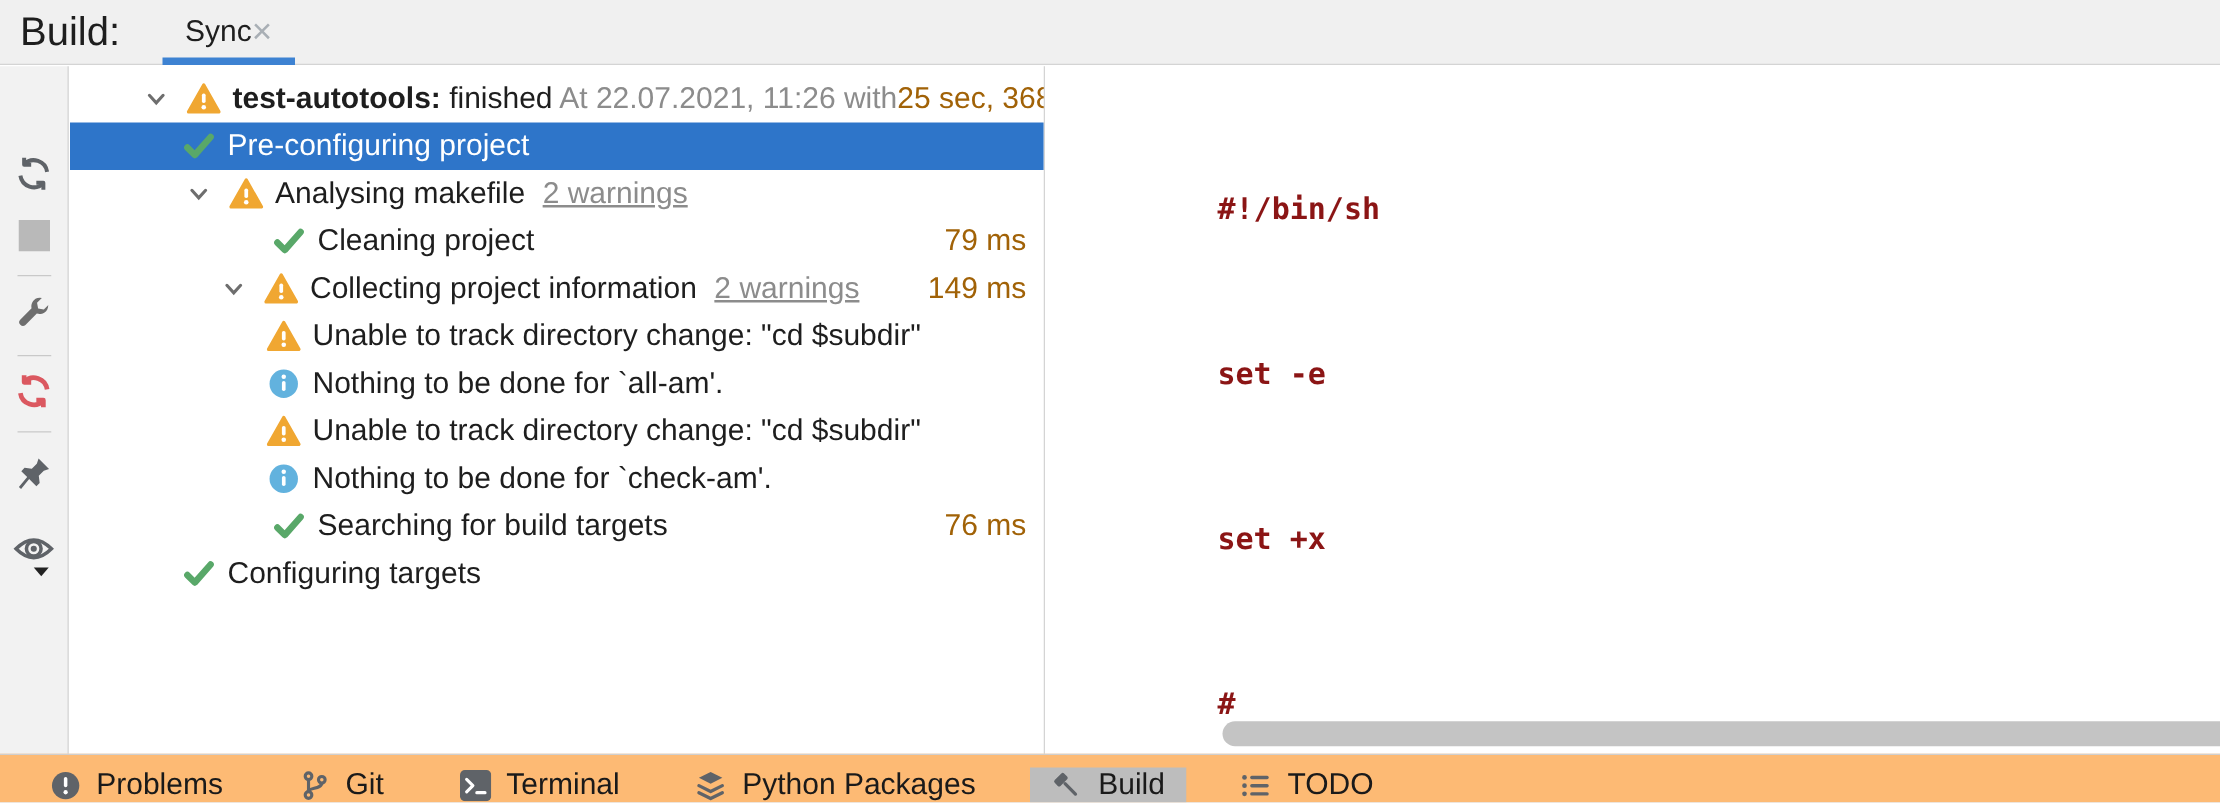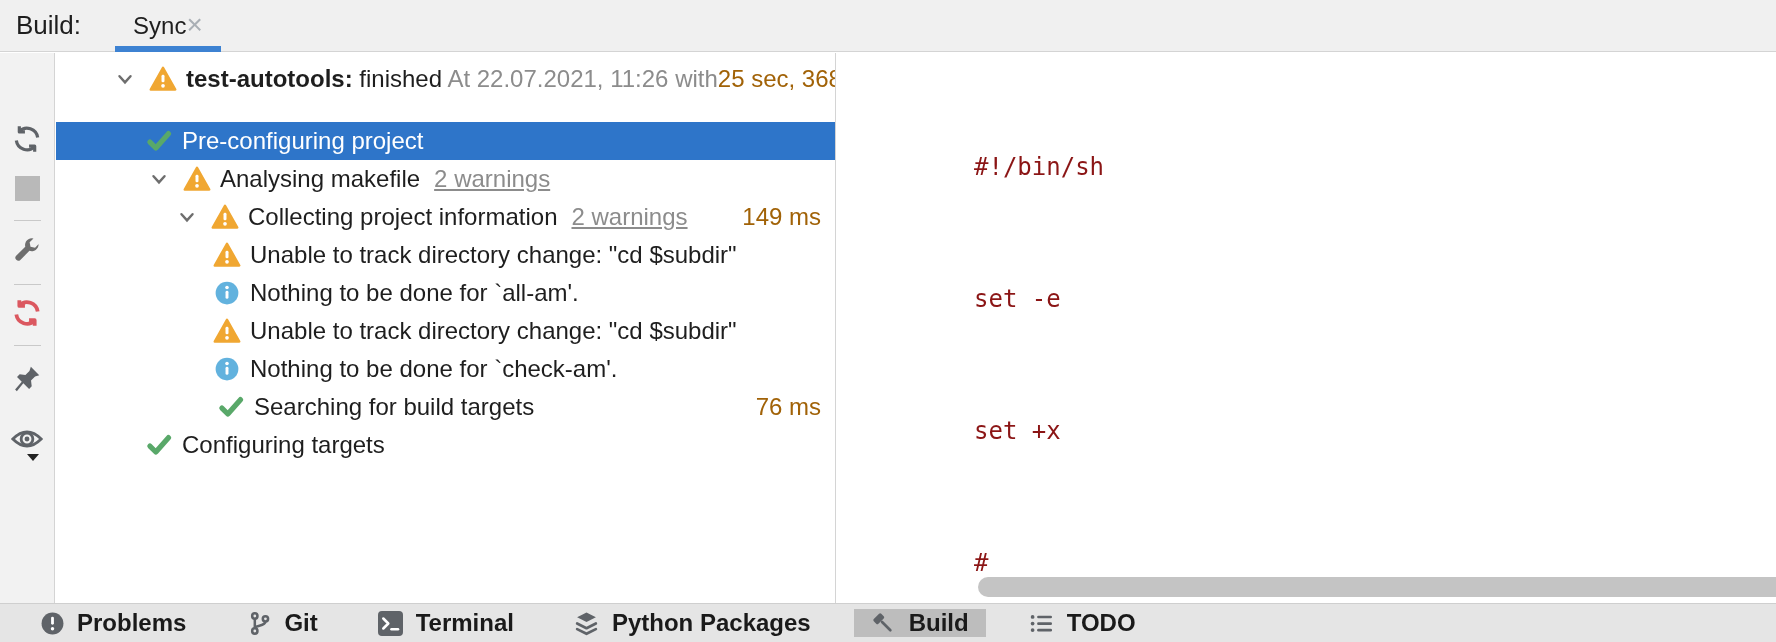--- a/index.html
+++ b/index.html
@@ -8,21 +8,21 @@
     position:relative; width:1776px; height:642px; overflow:hidden;
     background:#fff; font-family:"Liberation Sans", sans-serif;
     color:#1e1e1e; font-size:24px;
   }
   
   .header{
     position:absolute; left:0; top:0; right:0; height:52px;
     background:#f0f0f0; border-bottom:1px solid #d4d4d4;
     display:flex; align-items:center;
   }
-  .header-label{ padding:0 18px 0 16px; font-size:26px; color:#1e1e1e; }
+  .header-label{ padding:0 18px 0 16px; font-size:32px; color:#1e1e1e; }
   .tab{
     position:relative; height:52px; display:inline-flex; align-items:center;
     padding:0 18px; margin-left:16px; cursor:default;
   }
   .tab-underline{
     position:absolute; left:0; right:0; bottom:0; height:6px;
     background:var(--tab_underline,#3d82d2);
   }
   .tab-close{ color:#a9afb5; font-size:28px; line-height:1; margin-top:-2px; }
   
@@ -46,41 +46,41 @@
   .row .chev{ width:38px; height:38px; flex:0 0 38px; display:flex; align-items:center; justify-content:center; }
   .row .ticon{ width:38px; height:38px; flex:0 0 38px; display:flex; align-items:center; justify-content:center; }
   .row .label{ margin-left:4px; }
   .row .count{ color:#8c8c8c; margin-left:14px;text-decoration:underline; }
   .row .spacer{ flex:1; }
   .row .time{ color:#a16207; }
   .lvl0{ padding-left:50px; }
   .lvl1{ padding-left:84px; }
   .lvl2{ padding-left:118px; }
   .lvl3{ padding-left:152px; }
-  .row.selected{ background:var(--selection_blue,#2e75c9); color:#fff;margin-top:24px; }
+  .row.selected{ background:var(--selection_blue,#2e75c9); color:#fff; }
   .b{ font-weight:bold; }
   .g{ color:#8c8c8c; }
   
   .console{
     position:absolute; left:948px; top:53px; bottom:39px; right:0;
     background:#fff; overflow:hidden; padding:4px 0 0 26px;
     font-family:"DejaVu Sans Mono", monospace; font-size:24px; line-height:44px;
     white-space:pre;
   }
-  .console .ln{ height:44px; color:#1b1b1b; }
+  .console .ln{ height:44px; color:#1b1b1b;font-weight:bold; }
   .console .ln-red{ color:var(--console_red,#8b1515); }
   .hscroll{
     position:absolute; left:30px; right:-10px; bottom:6px; height:20px;
     background:#c4c4c4; border-radius:10px;
   }
   
   .bottom{
     position:absolute; left:0; right:0; bottom:0; height:39px;
-    background:#e5e5e5; border-top:1px solid #cfcfcf;
-    display:flex; align-items:center; padding-left:22px; font-size:24px;font-weight:bold;
+    background:#fdba74; border-top:1px solid #cfcfcf;
+    display:flex; align-items:flex-end; padding-left:22px; font-size:24px;
   }
   .btab{
     display:flex; align-items:center; gap:12px; padding:0 17px; margin-right:26px;
     color:#1a1a1a; cursor:default; white-space:nowrap;
   }
   .btab.selected{ background:var(--bar_selected,#bdbdbd); }
   .bicon{ width:26px; height:26px; display:flex; align-items:center; justify-content:center; }
   svg{ display:block; }
   .eye-caret{ position:absolute; right:6px; bottom:-4px; width:0; height:0;
     border-left:6px solid transparent; border-right:6px solid transparent; border-top:7px solid #222; }
@@ -183,20 +183,31 @@
             <path d="M8 1.6 15 14 H1 Z" fill="#f0a732" stroke="#f0a732" stroke-width="1.4" stroke-linejoin="round"></path>
             <rect x="7.15" y="5.6" width="1.7" height="4.3" rx="0.8" fill="#fff"></rect>
             <circle cx="8" cy="11.9" r="1.05" fill="#fff"></circle>
           </svg>
       </span>
       <span class="label">Analysing makefile</span>
       <span class="count">2 warnings</span>
       <span class="spacer"></span>
     </div>
 
+    <div class="row lvl2">
+      <span class="chev"></span>
+      <span class="ticon">
+        <svg width="28" height="28" viewBox="0 0 16 16">
+            <path d="M2.8 8.6 6.2 12 13.4 3.8" stroke="#59a869" stroke-width="3" fill="none" stroke-linecap="round" stroke-linejoin="round"></path>
+          </svg>
+      </span>
+      <span class="label">Cleaning project</span>
+      <span class="spacer"></span>
+      <span class="time">79 ms</span>
+    </div>
 
     <div class="row lvl2" style="padding-left:112px">
       <span class="chev">
         <svg width="22" height="22" viewBox="0 0 16 16" fill="none" stroke="#6e6e6e" stroke-width="1.8" stroke-linecap="round">
             <path d="M4 6 l4 4.4 4-4.4"></path>
           </svg>
       </span>
       <span class="ticon">
         <svg width="28" height="28" viewBox="0 0 16 16">
             <path d="M8 1.6 15 14 H1 Z" fill="#f0a732" stroke="#f0a732" stroke-width="1.4" stroke-linejoin="round"></path>

